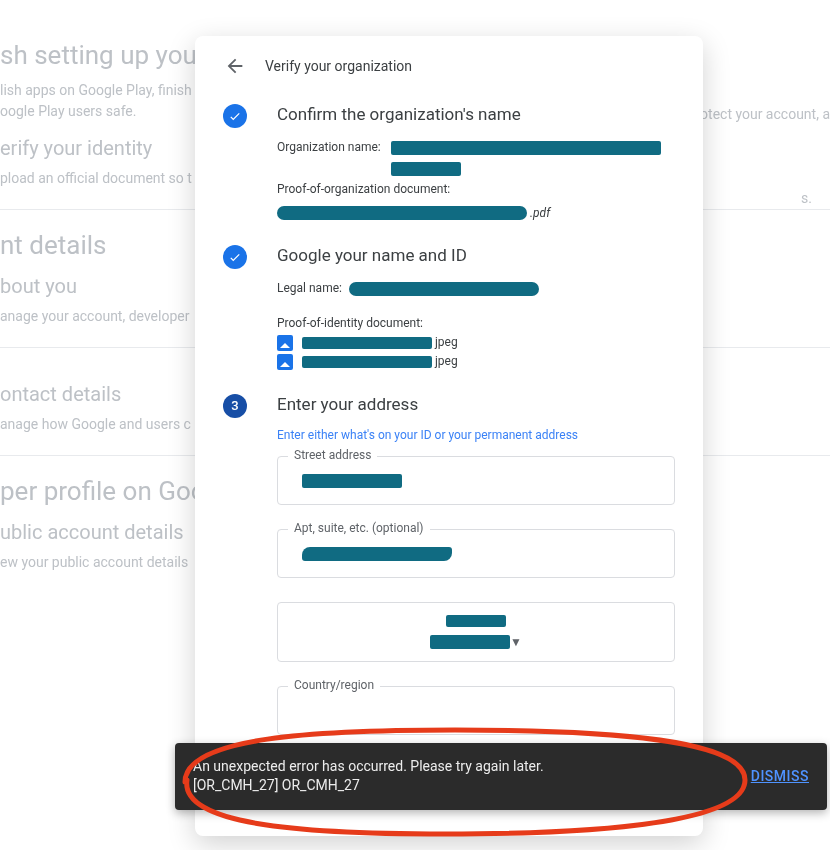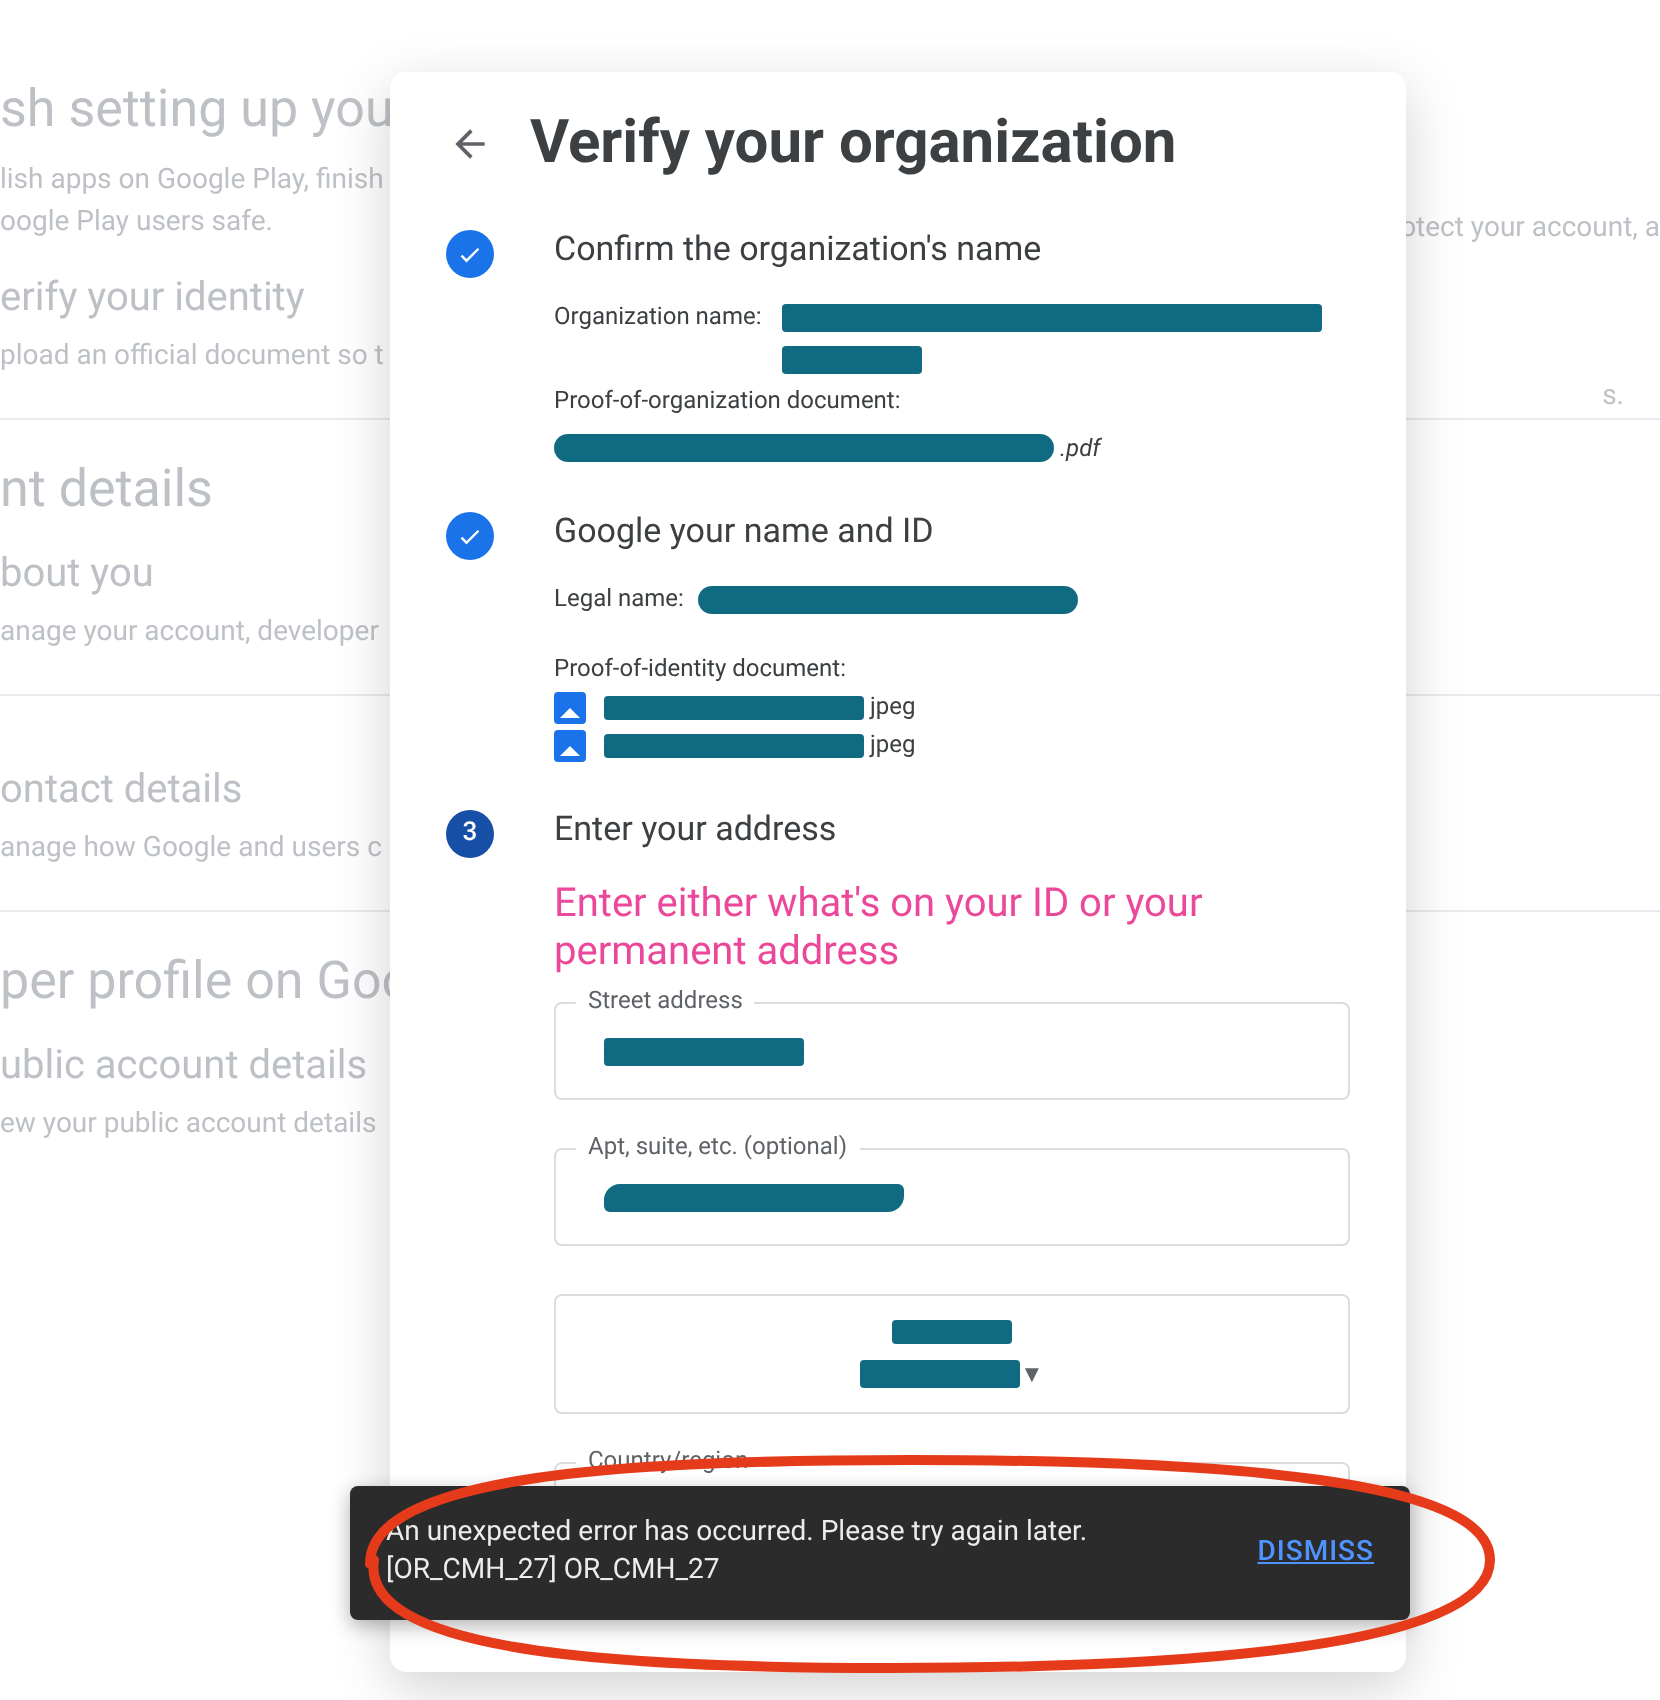--- a/index.html
+++ b/index.html
@@ -54,22 +54,22 @@
     gap: 18px;
     margin-bottom: 26px;
   }
   .back-arrow {
     width: 24px; height: 24px;
     display: flex; align-items: center; justify-content: center;
     cursor: pointer;
     color: #5f6368;
   }
   .dialog-title {
-    font-size: 30px;
-    font-weight: 700;
+    font-size: 14px;
+    font-weight: 400;
     color: #3c4043;
   }
 
   .step {
     display: flex;
     gap: 30px;
     margin-bottom: 22px;
   }
   .step-badge {
     width: 24px; height: 24px;
@@ -125,21 +125,21 @@
   .file-icon::after {
     content: '';
     position: absolute;
     bottom: 3px; left: 3px;
     width: 0; height: 0;
     border-left: 5px solid transparent;
     border-right: 5px solid transparent;
     border-bottom: 5px solid #fff;
   }
 
-  .help-text { font-size: 20px; color: #ec4899; margin-bottom: 14px; }
+  .help-text { font-size: 12px; color: #3b82f6; margin-bottom: 14px; }
 
   .md-field {
     position: relative;
     border: 1px solid #dadce0;
     border-radius: 4px;
     padding: 14px 24px;
     margin-bottom: 24px;
     background: #fff;
   }
   .md-label {
@@ -160,21 +160,21 @@
     display: flex;
     flex-direction: column;
     gap: 8px;
     padding: 12px;
   }
 
   .snackbar {
     position: absolute;
     left: 175px;
     bottom: 40px;
-    width: 530px;
+    width: 652px;
     background: #2b2b2b;
     color: #ececec;
     border-radius: 4px;
     padding: 14px 18px;
     display: flex;
     align-items: center;
     justify-content: space-between;
     font-size: 14px;
     z-index: 20;
     box-shadow: 0 3px 10px rgba(0,0,0,0.3);

